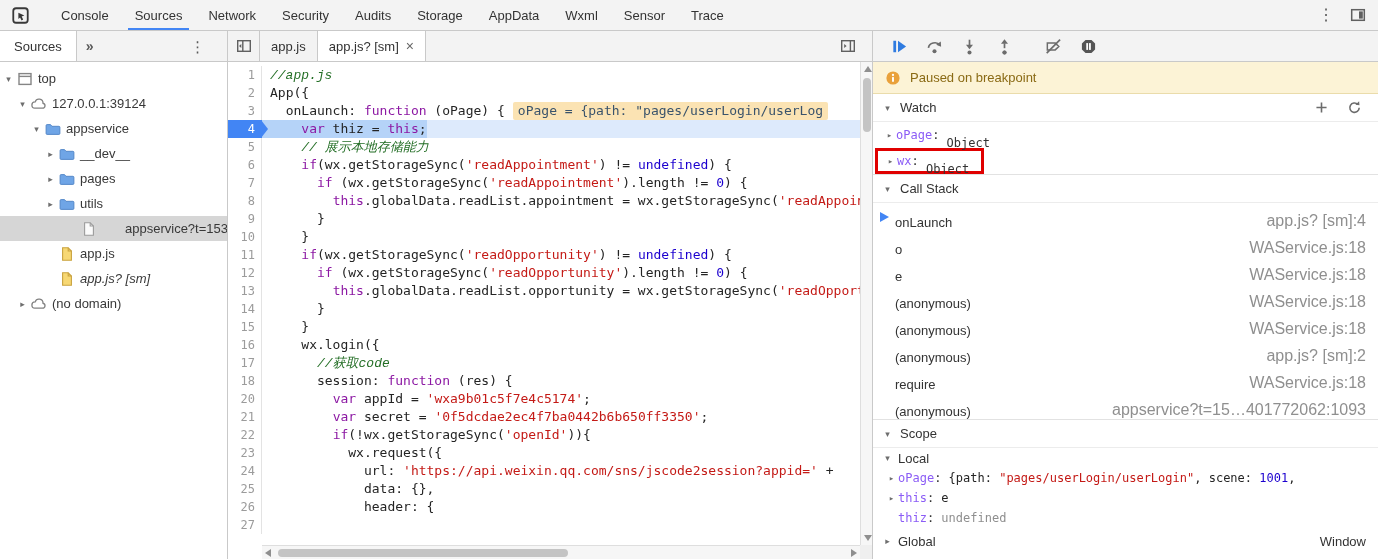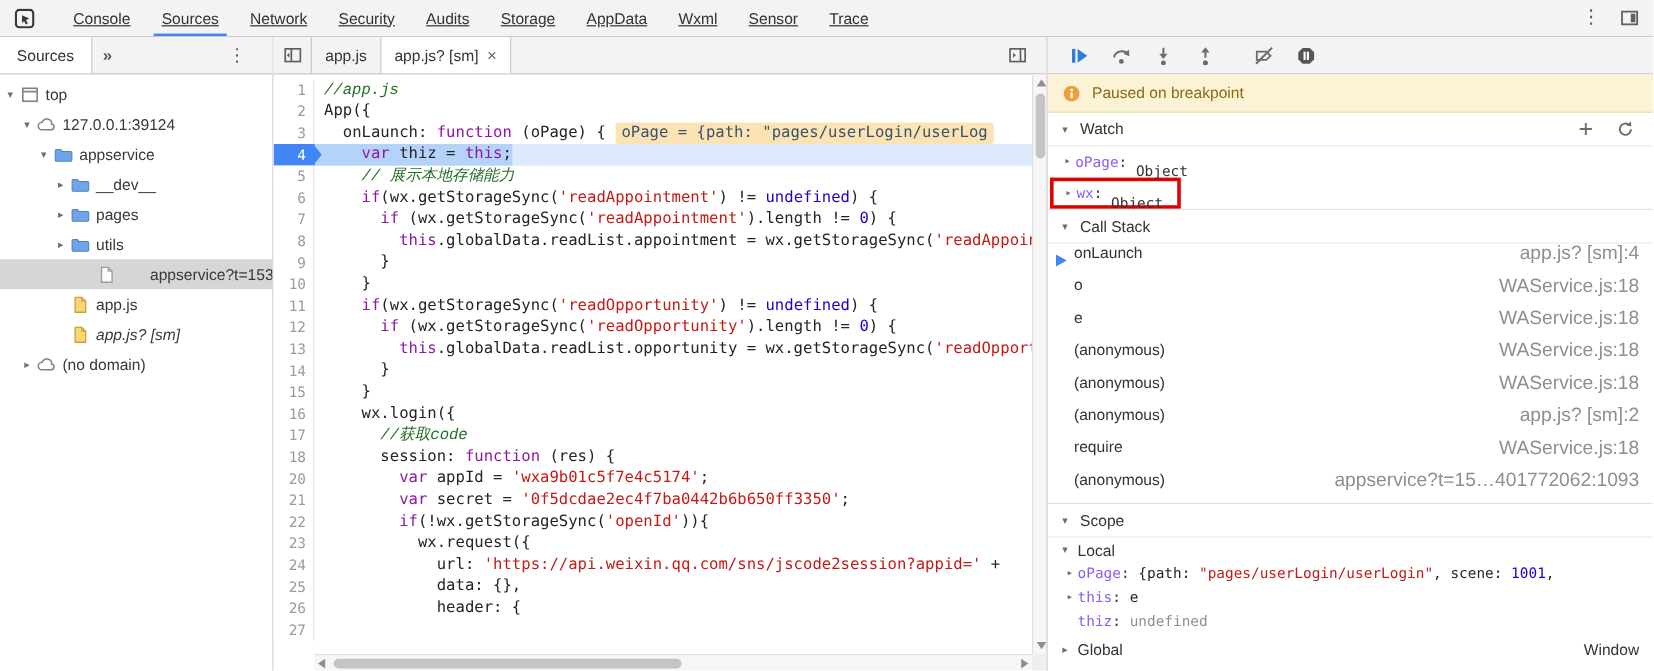--- a/index.html
+++ b/index.html
@@ -6,21 +6,21 @@
   html,body { width:1378px; height:559px; overflow:hidden; }
   body { font-family:"Liberation Sans", sans-serif; font-size:13px; color:#303030; background:#fff; }
   #app { width:1378px; height:559px; display:flex; flex-direction:column; }
   .icon { display:inline-flex; align-items:center; justify-content:center; }
   .icon svg { display:block; }
 
   
   .topbar { flex:0 0 31px; height:31px; background:#f3f3f3; border-bottom:1px solid #c9c9c9; display:flex; align-items:center; }
   .inspect-btn { width:40px; display:flex; justify-content:center; align-items:center; }
   .top-tabs { display:flex; height:100%; margin-left:8px; }
-  .top-tab { padding:0 13px; display:flex; align-items:center; height:100%; color:#333; position:relative; white-space:nowrap;text-decoration:underline; }
+  .top-tab { padding:0 13px; display:flex; align-items:center; height:100%; color:#333; position:relative; white-space:nowrap; }
   .top-tab.active::after { content:""; position:absolute; left:6px; right:6px; bottom:0; height:2px; background:var(--accent,#4285f4); }
   .topbar-right { margin-left:auto; display:flex; align-items:center; gap:16px; padding-right:12px; }
   .glyph-btn { font-size:16px; color:#5a5a5a; line-height:1; }
 
   
   .main { flex:1; display:flex; min-height:0; }
   .panel-header { flex:0 0 31px; height:31px; background:#f3f3f3; border-bottom:1px solid #c9c9c9; display:flex; align-items:center; }
 
   
   .sidebar { flex:0 0 228px; width:228px; border-right:1px solid #c9c9c9; display:flex; flex-direction:column; background:#fff; }
@@ -85,21 +85,21 @@
   .rp-scroll { flex:1; overflow:hidden; display:flex; flex-direction:column; }
   .section-header { flex:0 0 28px; height:28px; display:flex; align-items:center; gap:6px; padding:0 10px 0 8px; background:#fff; border-bottom:1px solid #ececec; }
   .section.bt { border-top:1px solid #e2e2e2; }
   .section-title { color:#333; }
   .watch-actions { margin-left:auto; display:flex; gap:18px; padding-right:6px; align-items:center; }
   .watch-row { height:26px; display:flex; align-items:center; padding-left:10px; font-family:"DejaVu Sans Mono", monospace; font-size:12px; white-space:pre; }
   .watch-row.annotated { border:3px solid var(--annotation,#e00000); width:max-content; padding:0 12px 0 6px; margin-left:2px; }
   .var-name { color:#8b5cf6; }
   .var-sep { color:#333; }
   .var-value { color:#333;margin-top:16px; }
-  .stack-row { height:27px; display:flex; align-items:flex-start; padding:0 12px 0 22px; position:relative; }
+  .stack-row { height:27px; display:flex; align-items:flex-end; padding:0 12px 0 22px; position:relative; }
   .stack-row.current::before { content:""; position:absolute; left:7px; top:8.5px; border-left:9px solid var(--accent,#4285f4); border-top:5px solid transparent; border-bottom:5px solid transparent; }
   .stack-fn { color:#333; white-space:nowrap; }
   .stack-loc { margin-left:auto; color:#8f8f8f; font-size:16px; padding-left:10px; white-space:nowrap; }
   .scope-subheader { height:20px; display:flex; align-items:center; padding-left:8px; color:#333; gap:4px; }
   .scope-row { height:20px; display:flex; align-items:center; padding-left:12px; font-family:"DejaVu Sans Mono", monospace; font-size:12px; white-space:pre; }
   .scope-value { white-space:pre; overflow:hidden; }
   .scope-global { height:26px; display:flex; align-items:center; padding:0 12px 0 8px; gap:4px; color:#333; }
   .scope-global-value { margin-left:auto; color:#333; }
 </style>
 </head>

